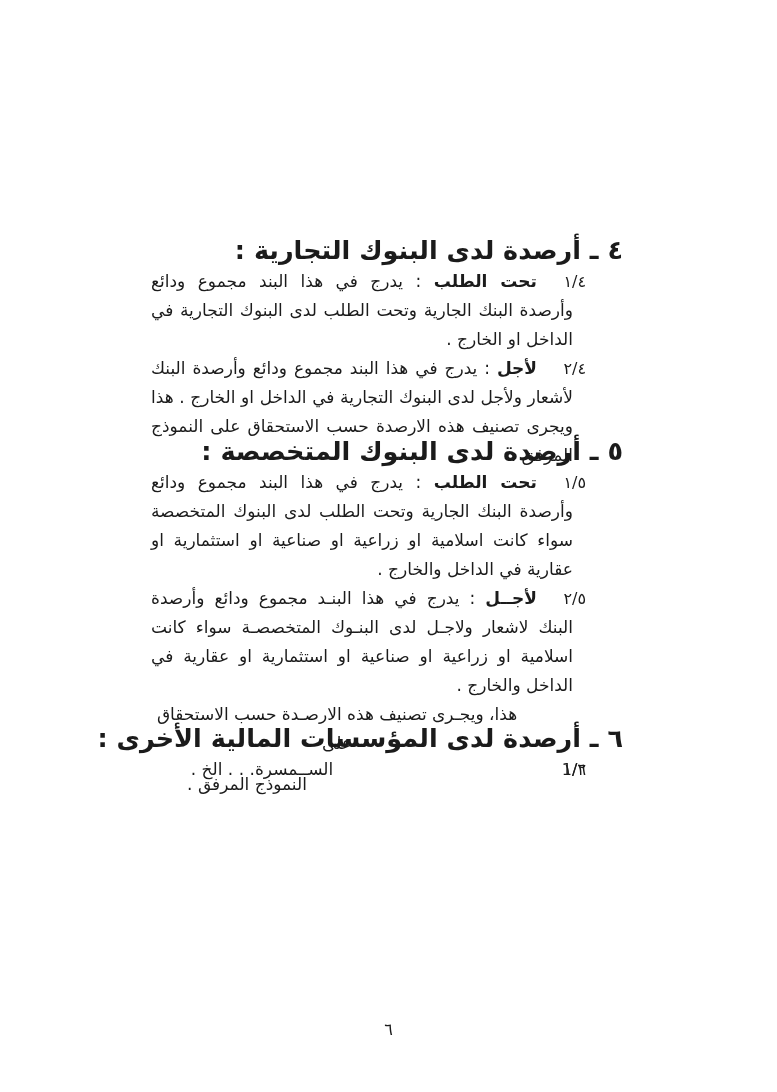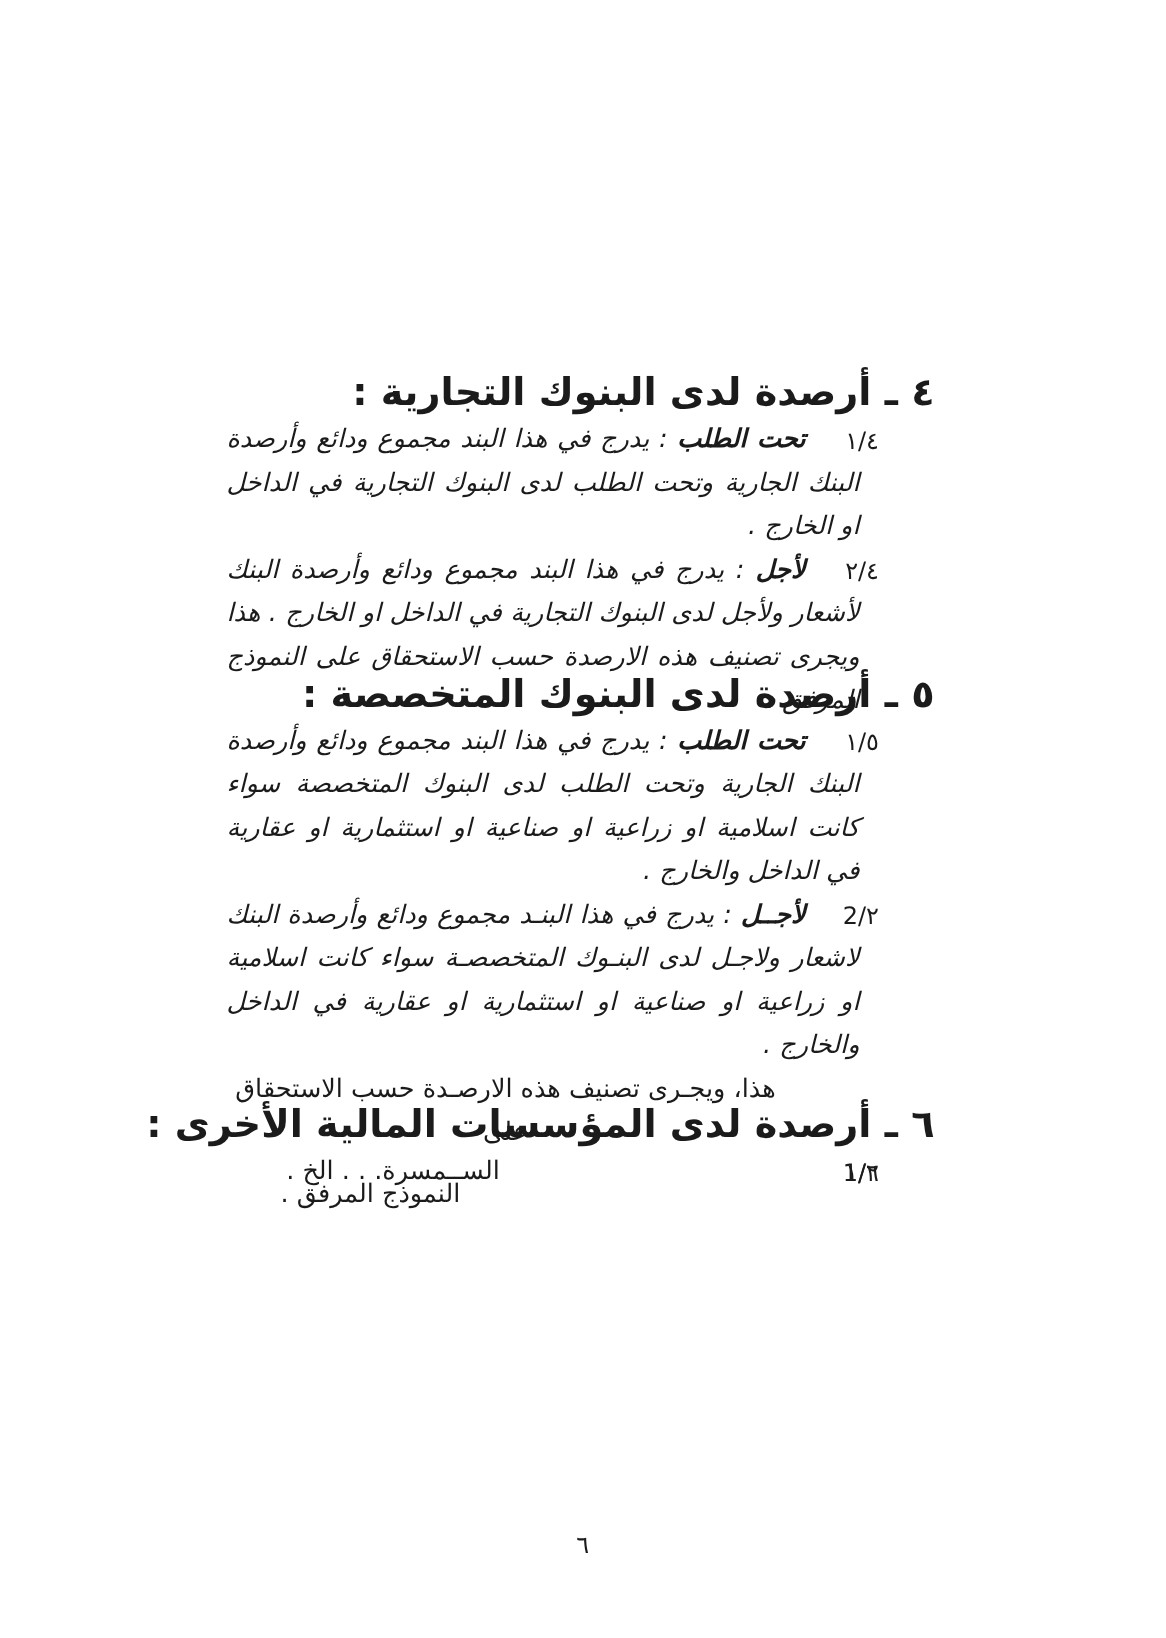--- a/index.html
+++ b/index.html
@@ -18,35 +18,34 @@
     right:154px;
     width:472px;
     font-size:17px;
     line-height:29px;
   }
   .sec-4 { top:236px; }
   .sec-5 { top:437px; }
   .sec-6 { top:724px; }
   .section-header {
     font-weight:bold;
-    margin:12px 0 2px 0;
+    margin:0 0 2px 0;
     white-space:nowrap;
   }
   .item { position:relative; padding-right:50px; }
   .item-num {
     position:absolute;
     right:37px;
     top:0;
     font-size:16px;
   }
   .item-body {
     margin:0;
     text-align:justify;
     text-indent:36px;
-    font-style:italic;
   }
   .item-label { font-weight:bold; }
   .closing-line { text-align:center; }
   .closing-indent-a { padding-right:50px; }
   .closing-indent-b { padding-right:230px;margin-top:12px; }
   .closing-indent-c { padding-right:200px; }
   .page-number {
     position:absolute;
     top:1020px;
     left:0;
@@ -73,21 +72,21 @@
     </div>
   </div>
 
   <div class="section sec-5">
     <h2 class="section-header">٥ ـ أرصدة لدى البنوك المتخصصة :</h2>
     <div class="item">
       <span class="item-num">١/٥</span>
       <p class="item-body"><span class="item-label">تحت الطلب</span><span> : يدرج في هذا البند مجموع ودائع وأرصدة البنك الجارية وتحت الطلب لدى البنوك المتخصصة سواء كانت اسلامية او زراعية او صناعية او استثمارية او عقارية في الداخل والخارج .</span></p>
     </div>
     <div class="item">
-      <span class="item-num">٢/2</span>
+      <span class="item-num">٢/٥</span>
       <p class="item-body"><span class="item-label">لأجــل</span><span> : يدرج في هذا البنـد مجموع ودائع وأرصدة البنك لاشعار ولاجـل لدى البنـوك المتخصصـة سواء كانت اسلامية او زراعية او صناعية او استثمارية او عقارية في الداخل والخارج .</span></p>
       <div class="closing-line closing-indent-a">هذا، ويجـرى تصنيف هذه الارصـدة حسب الاستحقاق على</div>
       <div class="closing-line closing-indent-b">النموذج المرفق .</div>
     </div>
   </div>
 
   <div class="section sec-6">
     <h2 class="section-header">٦ ـ أرصدة لدى المؤسسات المالية الأخرى :</h2>
     <div class="item">
       <span class="item-num">١/٦</span>

